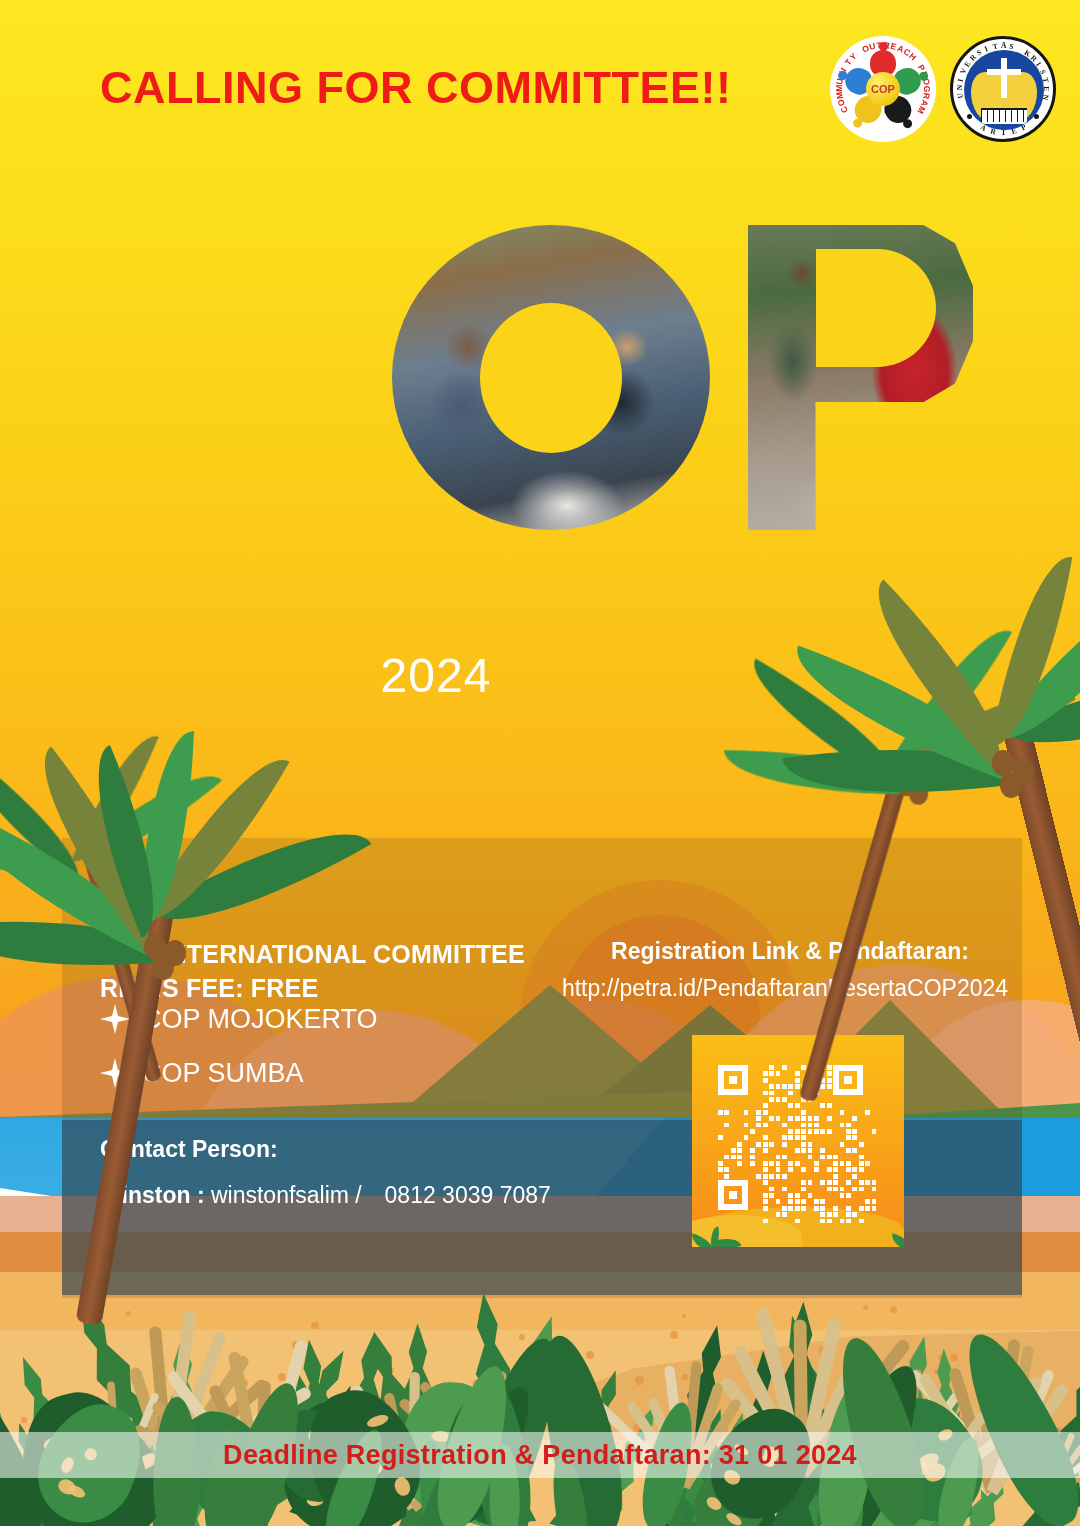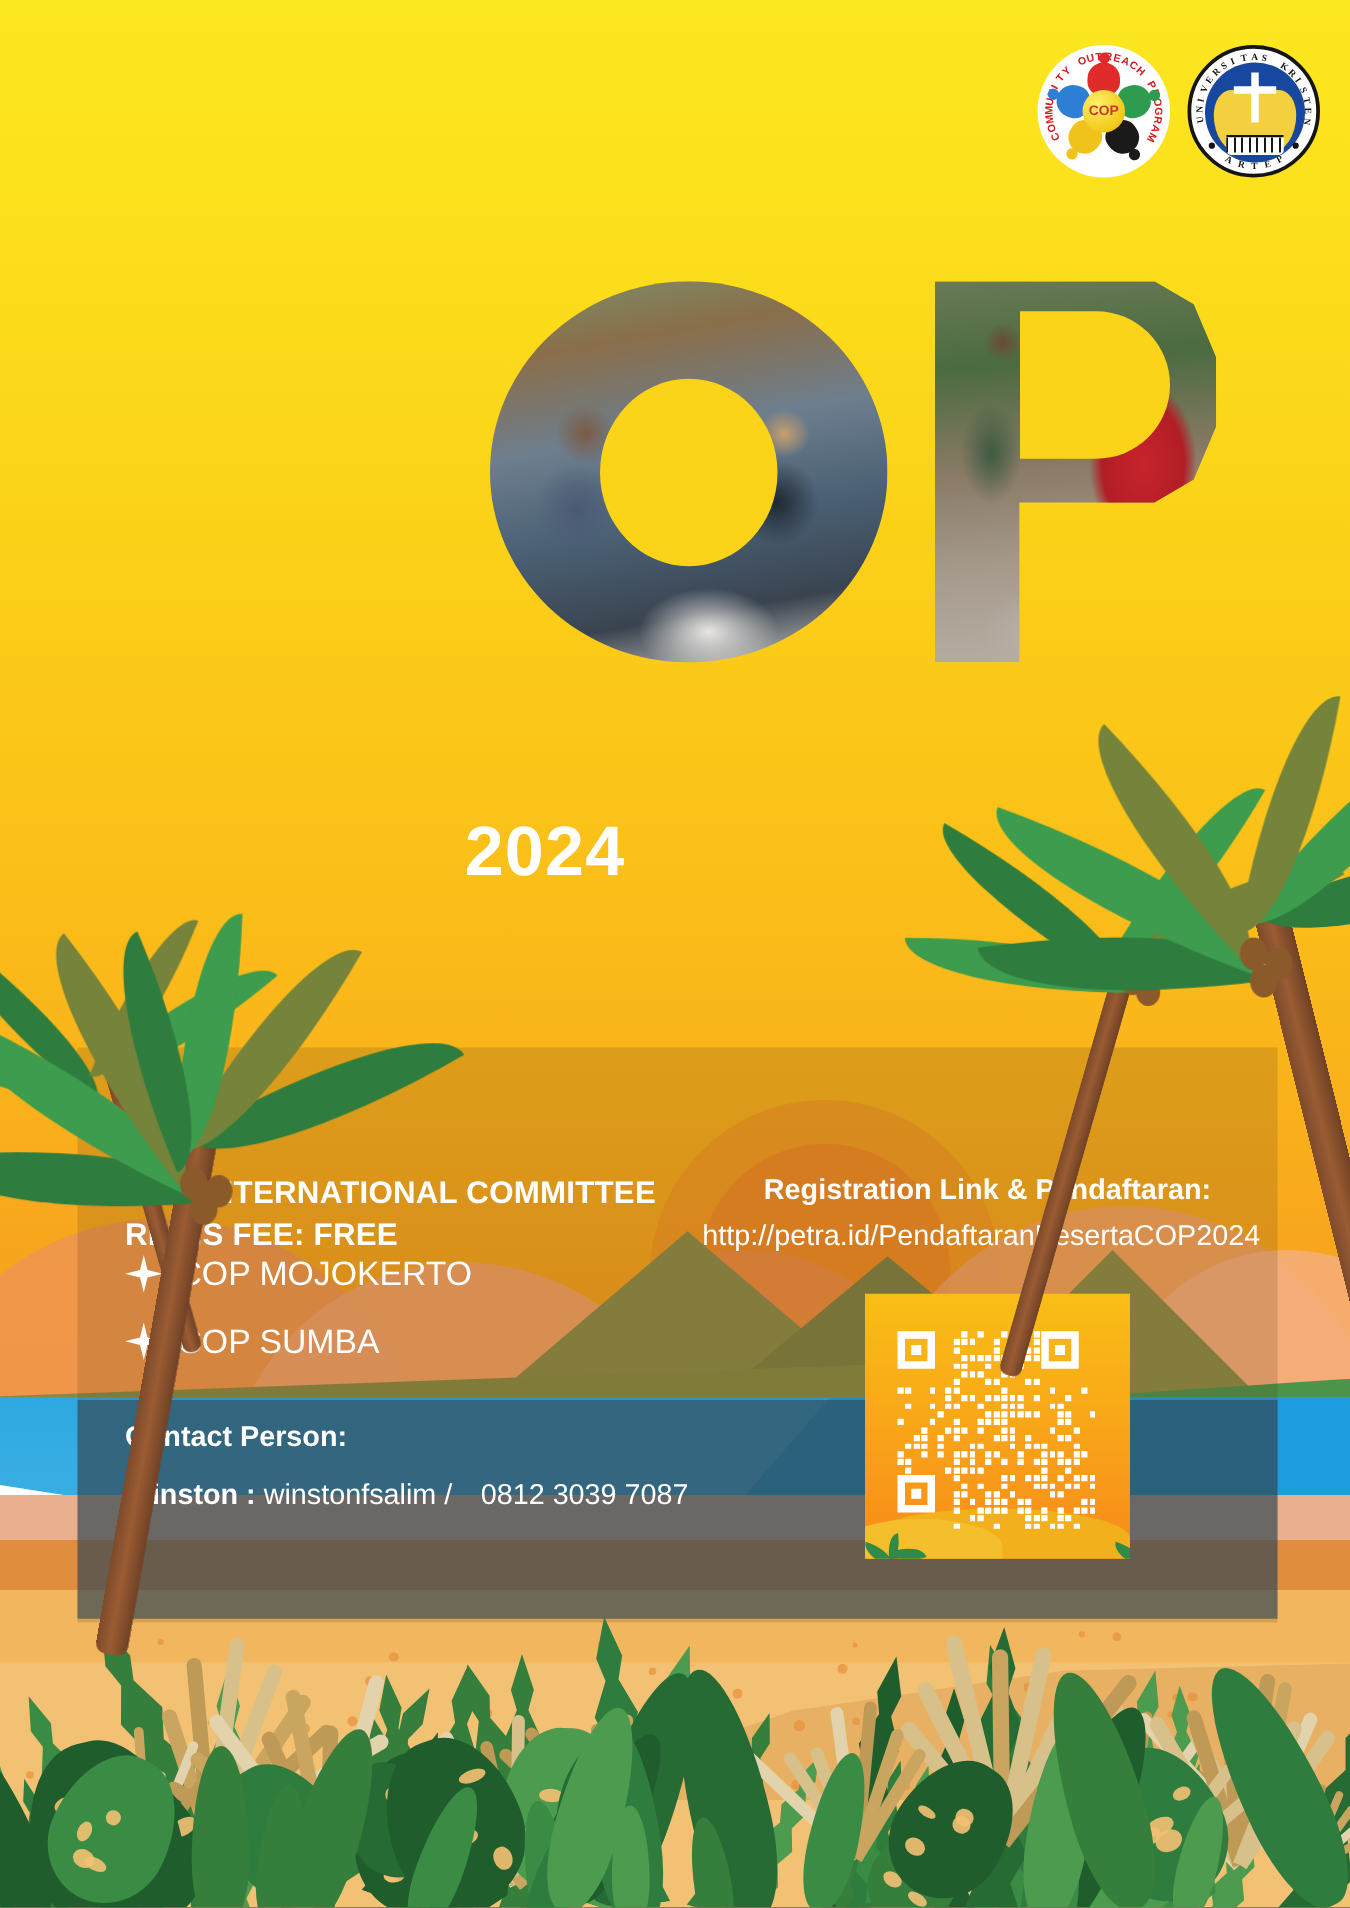--- a/index.html
+++ b/index.html
@@ -261,21 +261,21 @@
   }
 
   #subtitle{
     position:absolute; left:0; top:578px; width:1080px;
     text-align:center; color:#FFFFFF;
     font-size:48px; font-weight:bold; letter-spacing:.5px;
   }
   #year{
     position:absolute; left:0; top:648px; width:872px;
     text-align:center; color:#FFFFFF;
-    font-size:56px; font-weight:bold; letter-spacing:1px;
+    font-size:48px; font-weight:normal; letter-spacing:1px;
   }
 
   
   #committee-title{
     position:absolute; left:100px; top:938px;
     color:#fff; font-size:25px; font-weight:bold; line-height:1.34;
     letter-spacing:.2px;
   }
   #program-list{
     position:absolute; left:100px; top:1004px;
@@ -495,20 +495,21 @@
         <div class="frond olive" style="left: 10px; top: 6px; width: 205px; height: 48px; transform: rotate(330deg);"></div>
         <div class="frond light" style="left: 10px; top: 6px; width: 195px; height: 46px; transform: rotate(300deg);"></div>
         <div class="coconut" style="left: -4px; top: 32px; width: 22px; height: 26px;"></div>
         <div class="coconut" style="left: 10px; top: 42px; width: 22px; height: 26px;"></div>
       </div>
     </div>
 
   <div id="panel-info"></div>
   <div id="panel-contact"></div>
 
+  <div id="headline">CALLING FOR COMMITTEE!!</div>
 
   <div id="logos">
 
     <div class="logo-cop">
       <div class="ring-text" id="cop-ring">
           <span style="transform: rotate(-118deg) translate(0px, -44px) rotate(0deg) translate(-3px, -5px);">C</span>
           <span style="transform: rotate(-108.56deg) translate(0px, -44px) rotate(0deg) translate(-3px, -5px);">O</span>
           <span style="transform: rotate(-99.12deg) translate(0px, -44px) rotate(0deg) translate(-3px, -5px);">M</span>
           <span style="transform: rotate(-89.68deg) translate(0px, -44px) rotate(0deg) translate(-3px, -5px);">M</span>
           <span style="transform: rotate(-80.24deg) translate(0px, -44px) rotate(0deg) translate(-3px, -5px);">U</span>
@@ -1227,14 +1228,17 @@
         <div class="leaf-blade" style="background: rgb(58, 140, 69);"></div>
       </div>
       <div class="leaf" style="position: absolute; left: 811.762px; bottom: -11.5043px; transform: rotate(9.1097deg) scale(1.06473); transform-origin: 50% 100%;">
         <div class="leaf-blade" style="background: rgb(76, 155, 79);"></div>
       </div>
       <div class="leaf" style="position: absolute; left: 885.503px; bottom: -1.21941px; transform: rotate(-16.3121deg) scale(1.30988); transform-origin: 50% 100%;">
         <div class="leaf-blade" style="background: rgb(53, 126, 60);"></div>
       </div>
     </div>
 
+  <div id="deadline-bar">
+    <span id="deadline-text">Deadline Registration &amp; Pendaftaran: 31 01 2024</span>
+  </div>
 
 </div>
 
 </body></html>

